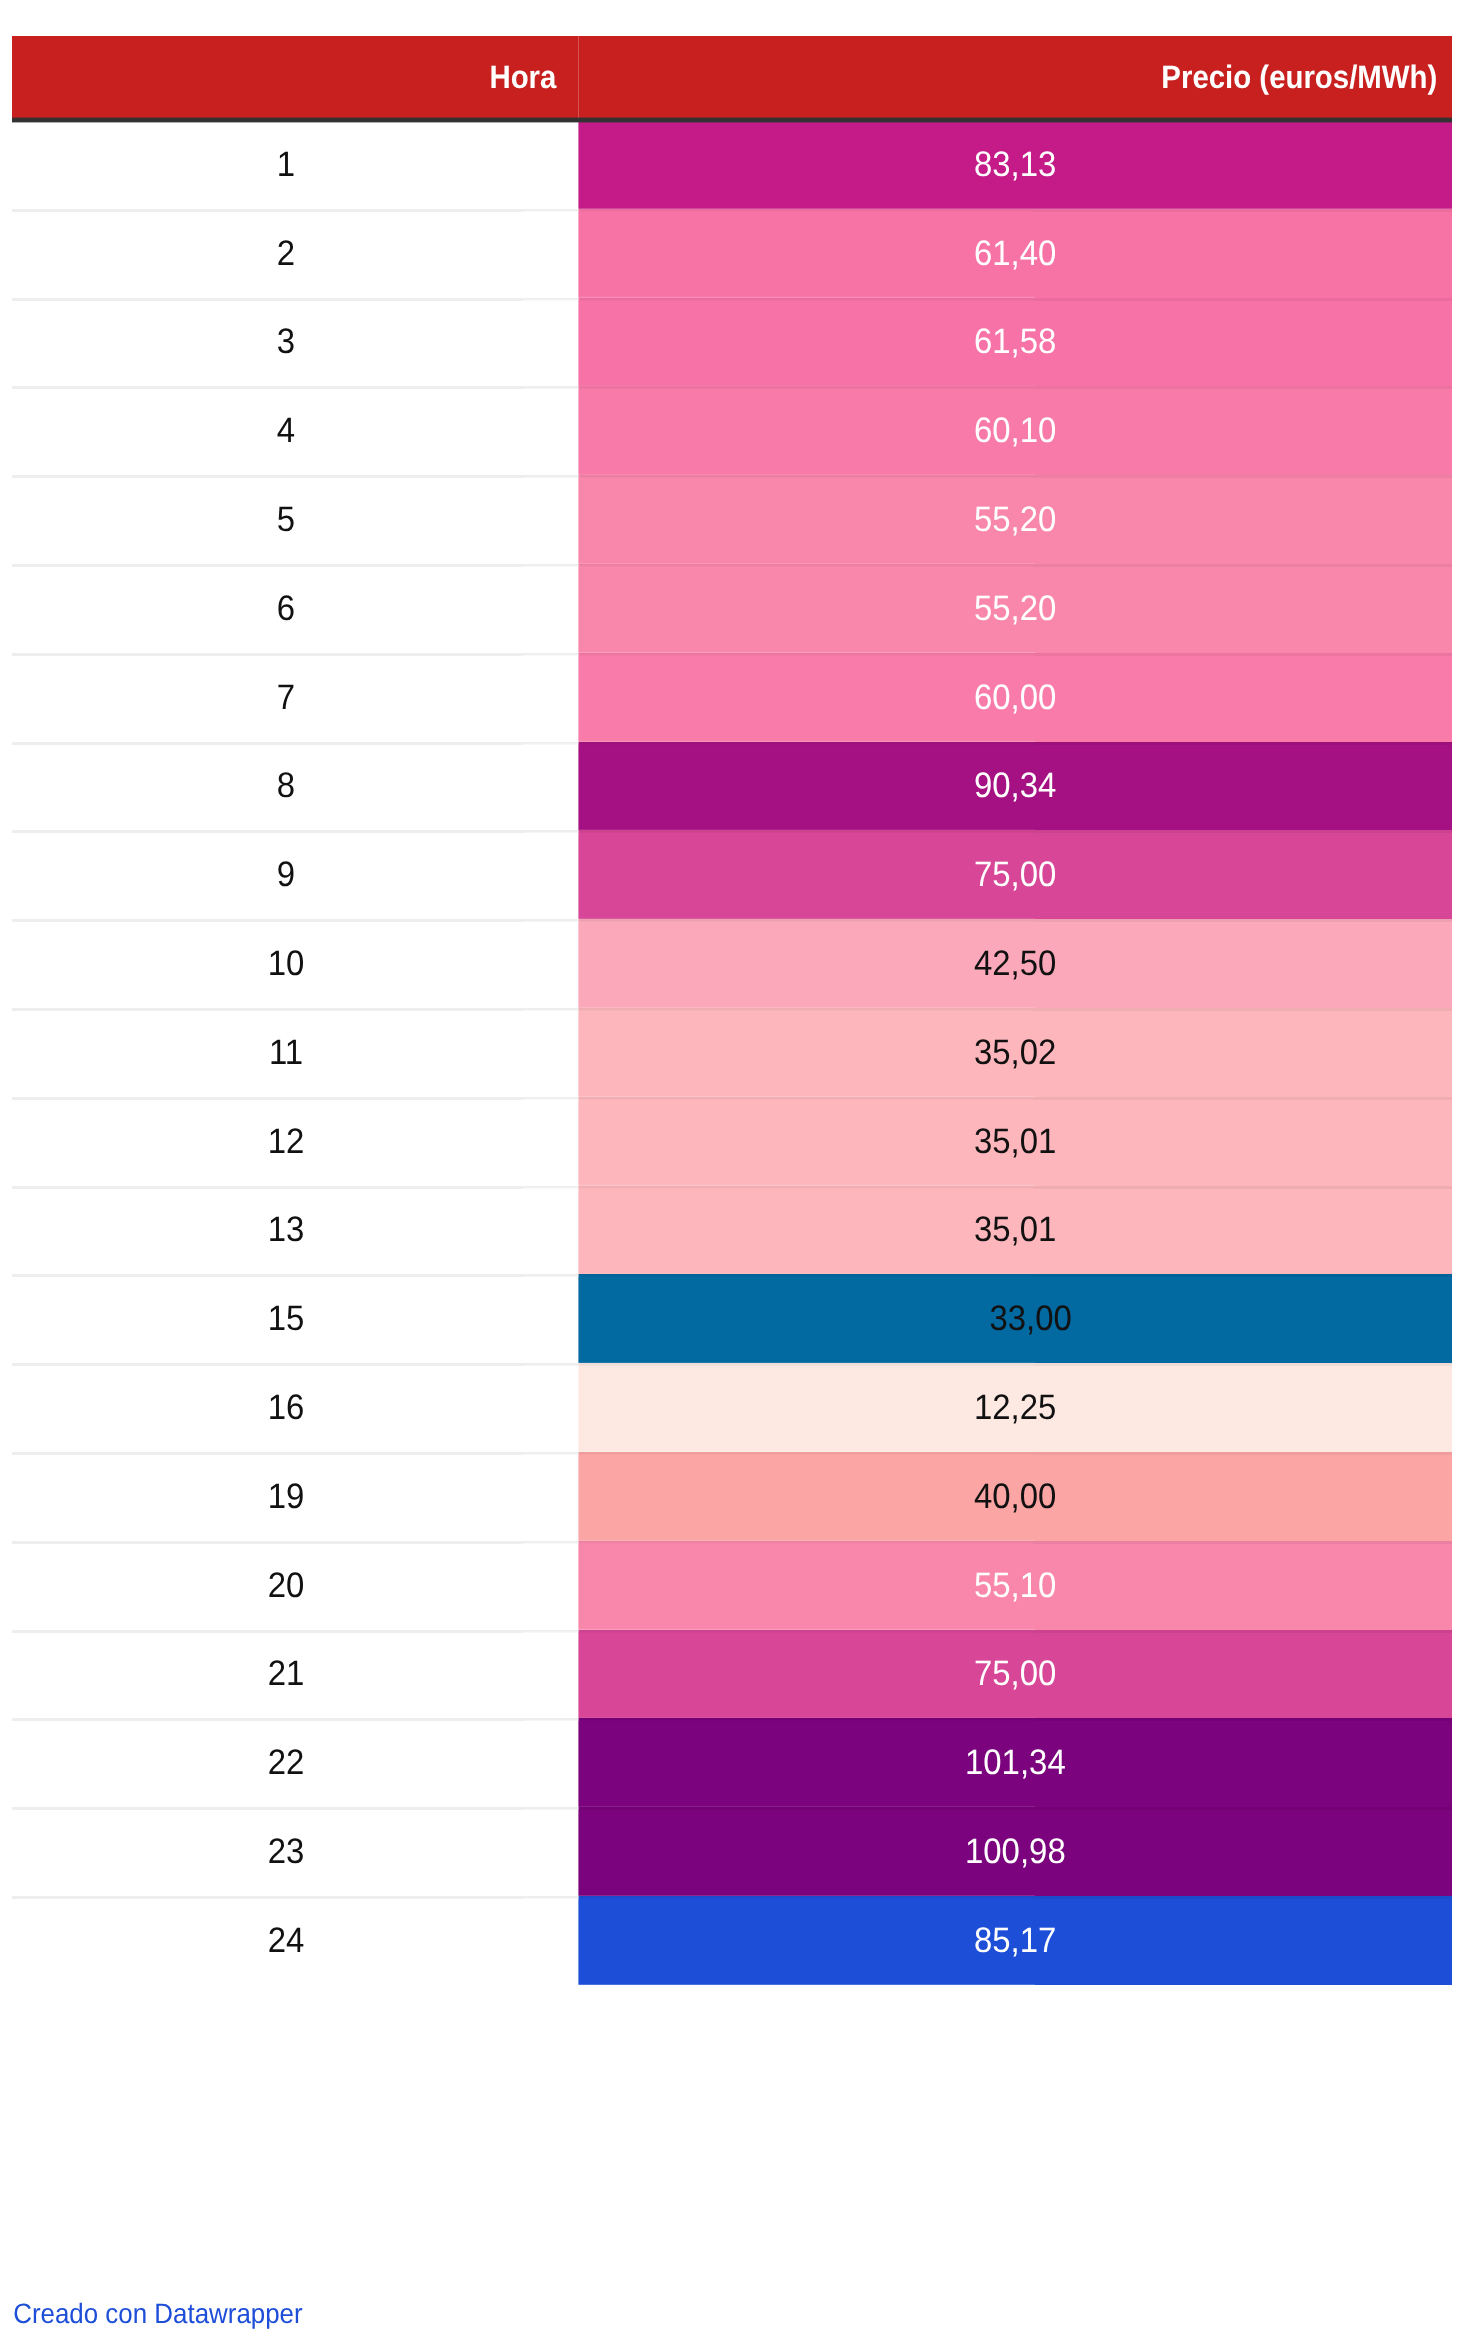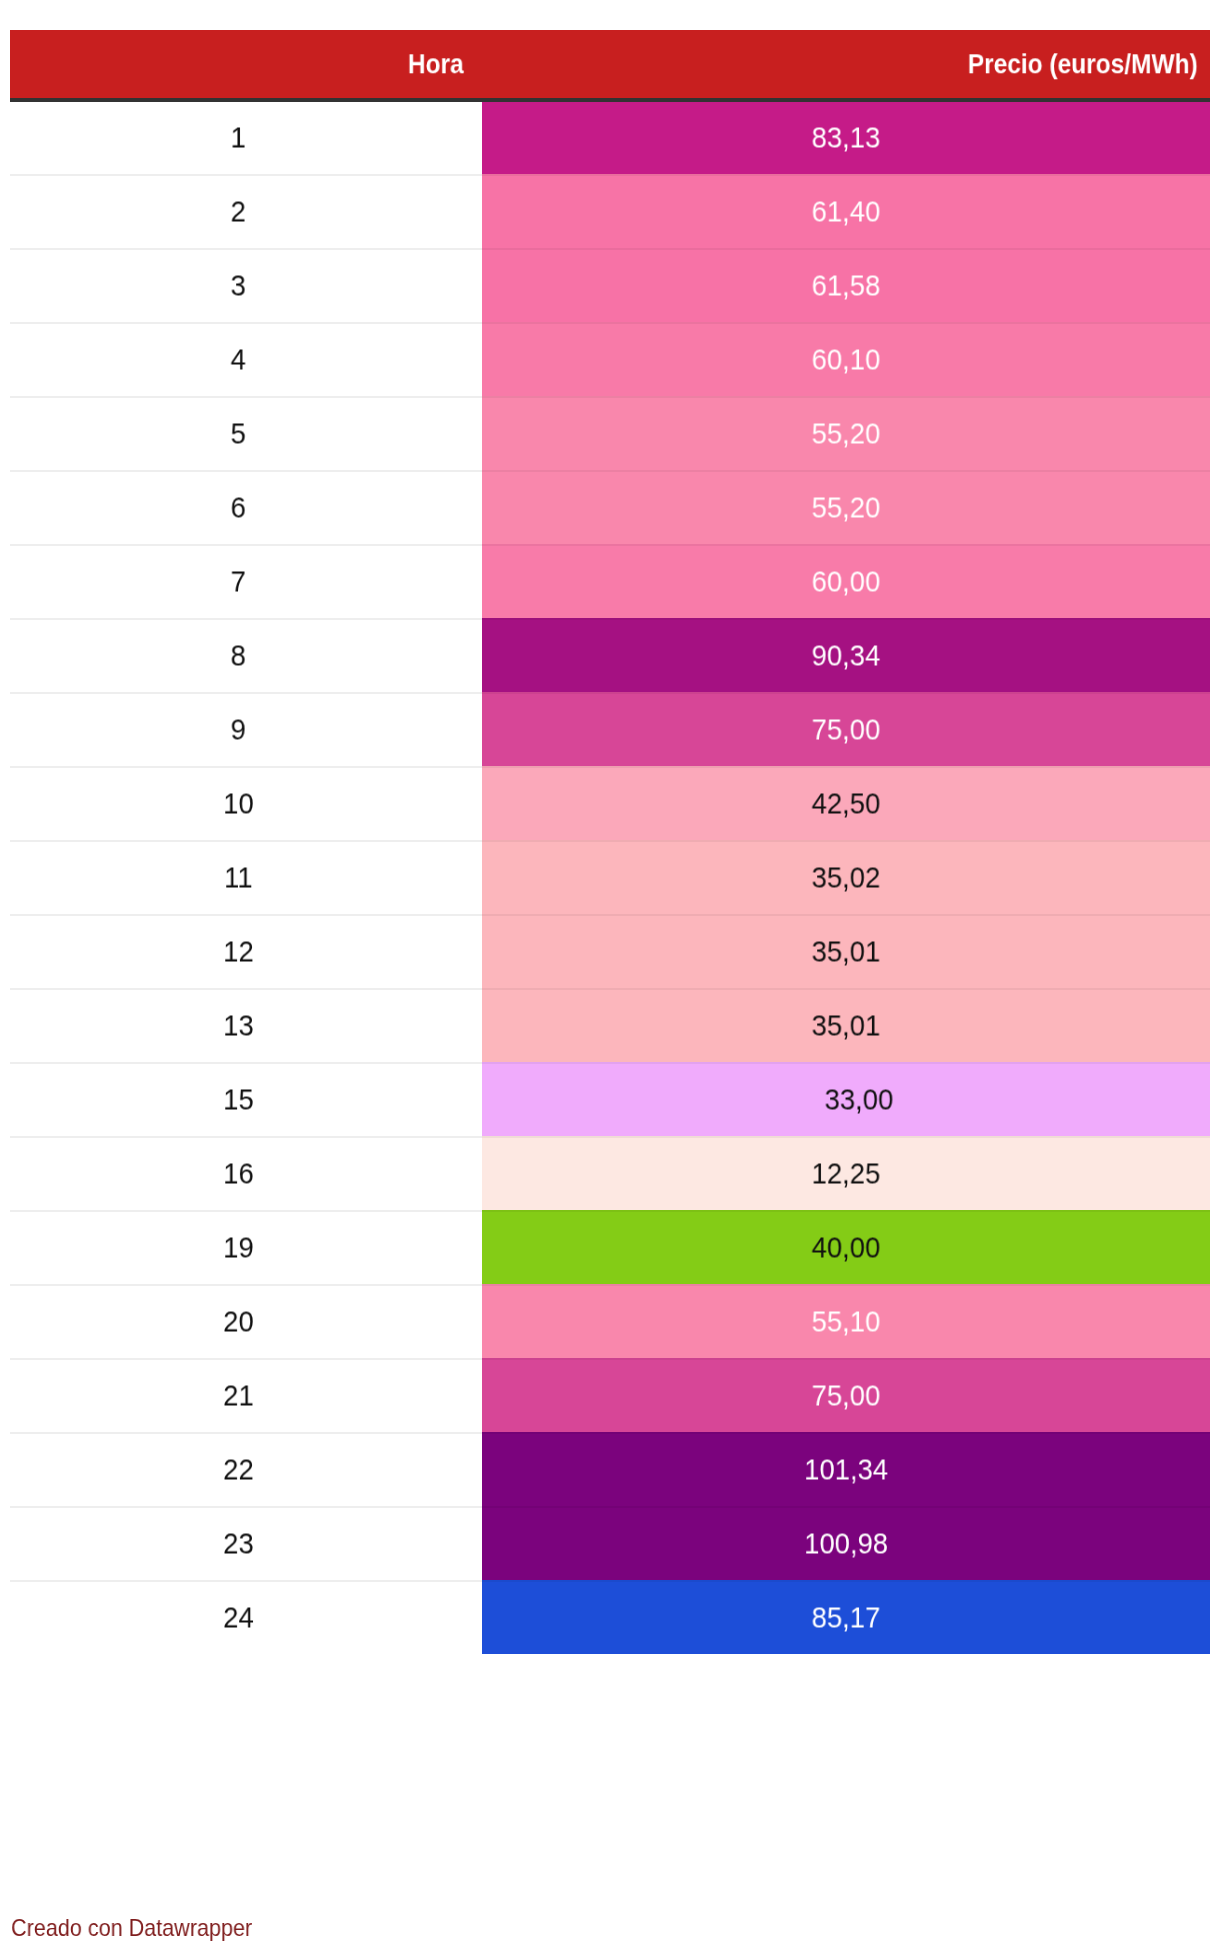--- a/index.html
+++ b/index.html
@@ -93,29 +93,29 @@
         <tr>
           <td class="hora" style="--rule: #EEEEEE;"><span class="bsq">12</span></td>
           <td class="precio" style="background: rgb(252, 182, 188); color: rgb(17, 17, 17);"><span class="bsq">35,01</span></td>
         </tr>
         <tr>
           <td class="hora" style="--rule: #EEEEEE;"><span class="bsq">13</span></td>
           <td class="precio" style="background: rgb(252, 182, 188); color: rgb(17, 17, 17);"><span class="bsq">35,01</span></td>
         </tr>
         <tr>
           <td class="hora" style="--rule: #EEEEEE;"><span class="bsq">15</span></td>
-          <td class="precio" style="background: #f0abfc; color: rgb(17, 17, 17); padding-left: 26px;"><span class="bsq">33,00</span></td>
+          <td class="precio" style="background: #0369a1; color: rgb(17, 17, 17); padding-left: 26px;"><span class="bsq">33,00</span></td>
         </tr>
         <tr>
           <td class="hora" style="--rule: #EEEEEE;"><span class="bsq">16</span></td>
           <td class="precio" style="background: rgb(253, 232, 226); color: rgb(17, 17, 17);"><span class="bsq">12,25</span></td>
         </tr>
         <tr>
           <td class="hora" style="--rule: #EEEEEE;"><span class="bsq">19</span></td>
-          <td class="precio" style="background: #84cc16; color: rgb(17, 17, 17); text-align: center;"><span class="bsq">40,00</span></td>
+          <td class="precio" style="background: #fca5a5; color: rgb(17, 17, 17); text-align: center;"><span class="bsq">40,00</span></td>
         </tr>
         <tr>
           <td class="hora" style="--rule: #EEEEEE;"><span class="bsq">20</span></td>
           <td class="precio" style="background: rgb(249, 135, 172); color: rgb(255, 255, 255);"><span class="bsq">55,10</span></td>
         </tr>
         <tr>
           <td class="hora" style="--rule: #EEEEEE;"><span class="bsq">21</span></td>
           <td class="precio" style="background: rgb(215, 70, 151); color: rgb(255, 255, 255);"><span class="bsq">75,00</span></td>
         </tr>
         <tr>
@@ -126,14 +126,14 @@
           <td class="hora" style="--rule: #EEEEEE;"><span class="bsq">23</span></td>
           <td class="precio" style="background: rgb(123, 3, 125); color: rgb(255, 255, 255);"><span class="bsq">100,98</span></td>
         </tr>
         <tr>
           <td class="hora" style="--rule: #EEEEEE;"><span class="bsq">24</span></td>
           <td class="precio" style="background: #1d4ed8; color: rgb(255, 255, 255);"><span class="bsq">85,17</span></td>
         </tr>
       </tbody>
   </table>
   <div class="headrule" style="background: rgb(50, 50, 50);"></div>
-  <div class="footer" style="color: #7f1d1d; text-align: right;"><span class="fsq">Creado con Datawrapper</span></div>
+  <div class="footer" style="color: #1d4ed8; text-align: right;"><span class="fsq">Creado con Datawrapper</span></div>
 </div>
 
 </body></html>

